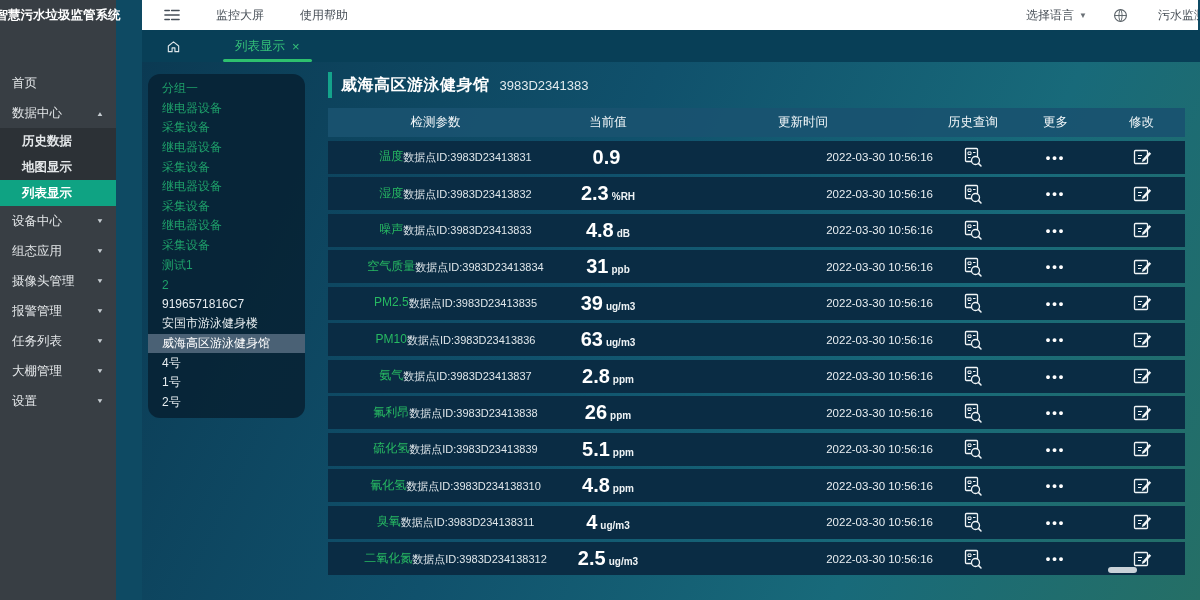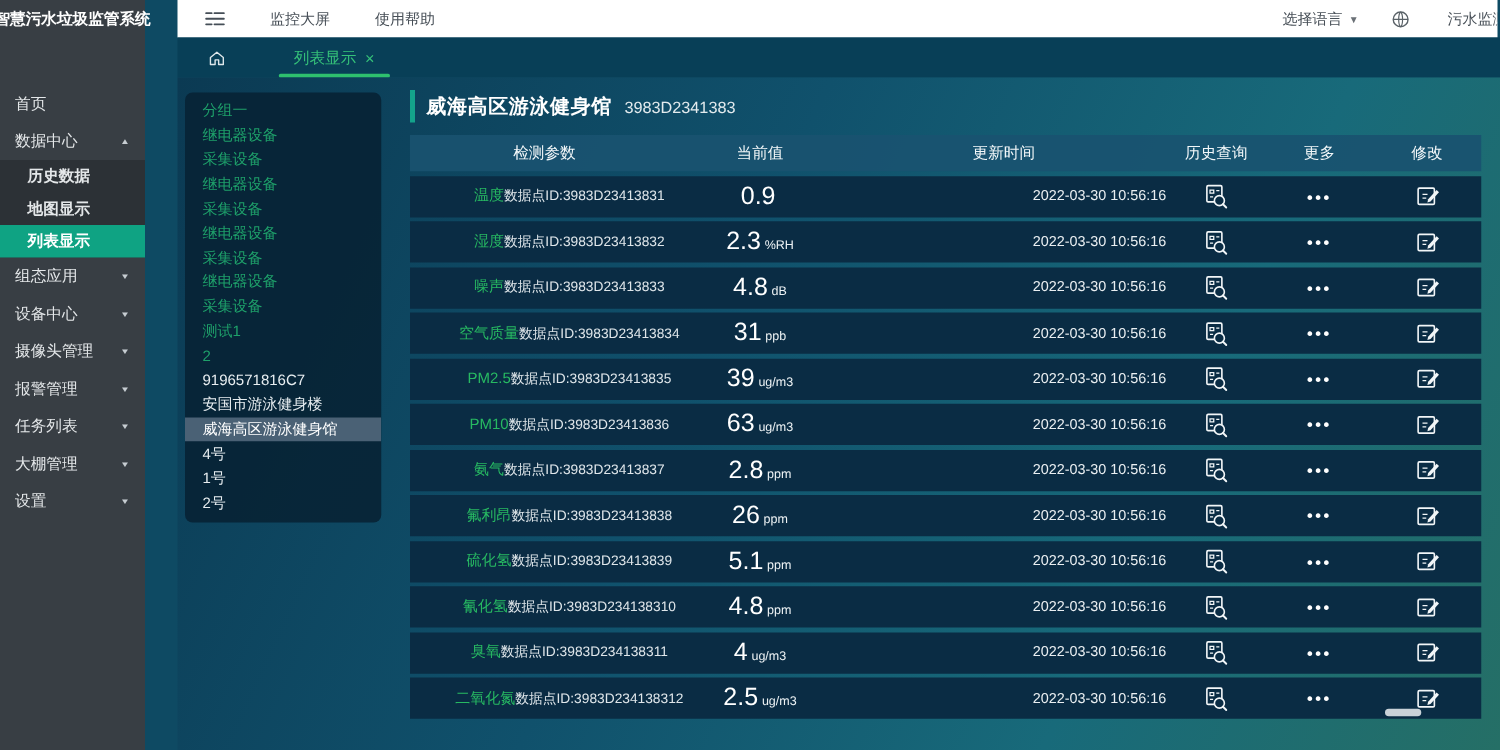--- a/index.html
+++ b/index.html
@@ -30,39 +30,39 @@
   .tabbar{position:absolute;left:142px;top:30px;width:1058px;height:32px;background:#083f57;display:flex;align-items:center;}
   .home{margin-left:24px;display:flex;align-items:center;cursor:pointer;}
   .tab{margin-left:42px;height:32px;display:flex;align-items:center;gap:7px;color:var(--tab-green,#35c179);font-size:12.5px;position:relative;padding:0 12px;cursor:pointer;}
   .tab::after{content:"";position:absolute;left:0;right:0;bottom:0;height:3px;background:#2ec06e;border-radius:2px;}
   .tab .close{font-size:13px;line-height:1;cursor:pointer;}
 
   
   .content{position:absolute;left:142px;top:62px;width:1058px;height:538px;
     background:linear-gradient(115deg,#0b3a53 0%,#10516c 40%,#186a7a 72%,#256f66 100%);}
 
-  .device-panel{position:absolute;left:6px;top:12px;width:157px;height:344px;background:rgba(8,35,54,0.93);border-radius:6px;padding-top:5px;box-sizing:border-box;overflow:hidden;}
+  .device-panel{position:absolute;left:6px;top:12px;width:157px;height:344px;background:rgba(8,35,54,0.93);border-radius:12px;padding-top:5px;box-sizing:border-box;overflow:hidden;}
   .dev-item{height:19.6px;display:flex;align-items:center;padding-left:14px;font-size:12px;color:#e7edf0;white-space:nowrap;overflow:hidden;cursor:pointer;}
   .dev-item.green{color:var(--panel-green,#1ea06a);}
   .dev-item.selected{background:var(--selected-device-bg,#4a6175);color:#fff;}
 
   .main{position:absolute;left:186px;top:8px;width:857px;}
   .station-header{height:30px;display:flex;align-items:center;}
   .accent{width:4px;height:26px;background:var(--accent-teal,#14a38b);margin-right:9px;}
   .station-name{font-size:16px;font-weight:bold;color:#fff;letter-spacing:.5px;}
   .station-id{font-size:13px;color:#e3ebee;margin-left:10px;}
 
   .grid{display:grid;grid-template-columns:215px 130px 260px 80px 85px 87px;align-items:center;}
   .thead{background:rgba(25,82,112,0.92);height:29px;margin-top:8px;}
   .th{text-align:center;font-size:12.5px;color:#f2f7f9;}
   .trow{background:var(--row-bg,#0a2c44);height:33px;margin-top:3.5px;}
   .cell-param{padding-left:40px;display:flex;flex-direction:row;justify-content:center;}
   .pname{font-size:12px;color:var(--param-green,#27b962);line-height:13px;white-space:nowrap;}
   .pid{font-size:11px;color:#dfe6ea;line-height:13px;margin-top:1px;white-space:nowrap;}
-  .cell-value{display:flex;align-items:baseline;justify-content:center;gap:3px;color:#fff;}
+  .cell-value{display:flex;align-items:baseline;justify-content:center;gap:3px;color:#fff;font-weight:bold;}
   .vnum{font-size:20px;}
   .vunit{font-size:10px;color:#eef3f5;}
   .cell-time{text-align:right;font-size:11.5px;color:#e9eef1;white-space:nowrap;}
   .cell-icon{display:flex;align-items:center;justify-content:center;}
   .icon-btn{display:flex;align-items:center;justify-content:center;cursor:pointer;}
   .cell-more{color:#fff;text-align:center;font-size:13px;font-weight:bold;letter-spacing:2px;cursor:pointer;}
 
   .hscroll-thumb{position:absolute;left:966px;top:505px;width:29px;height:6px;background:#c9d2d8;border-radius:3px;cursor:pointer;}
 </style>
 </head>
@@ -79,25 +79,25 @@
       <div class="side-item">
         <span>数据中心</span>
         <span class="arrow">▲</span>
       </div>
       <div class="submenu">
         <div class="sub-item">历史数据</div>
         <div class="sub-item">地图显示</div>
         <div class="sub-item active">列表显示</div>
       </div>
       <div class="side-item">
+        <span>设备中心</span>
+        <span class="arrow">▼</span>
+      </div>
+      <div class="side-item">
         <span>组态应用</span>
-        <span class="arrow">▼</span>
-      </div>
-      <div class="side-item">
-        <span>设备中心</span>
         <span class="arrow">▼</span>
       </div>
       <div class="side-item">
         <span>摄像头管理</span>
         <span class="arrow">▼</span>
       </div>
       <div class="side-item">
         <span>报警管理</span>
         <span class="arrow">▼</span>
       </div>

